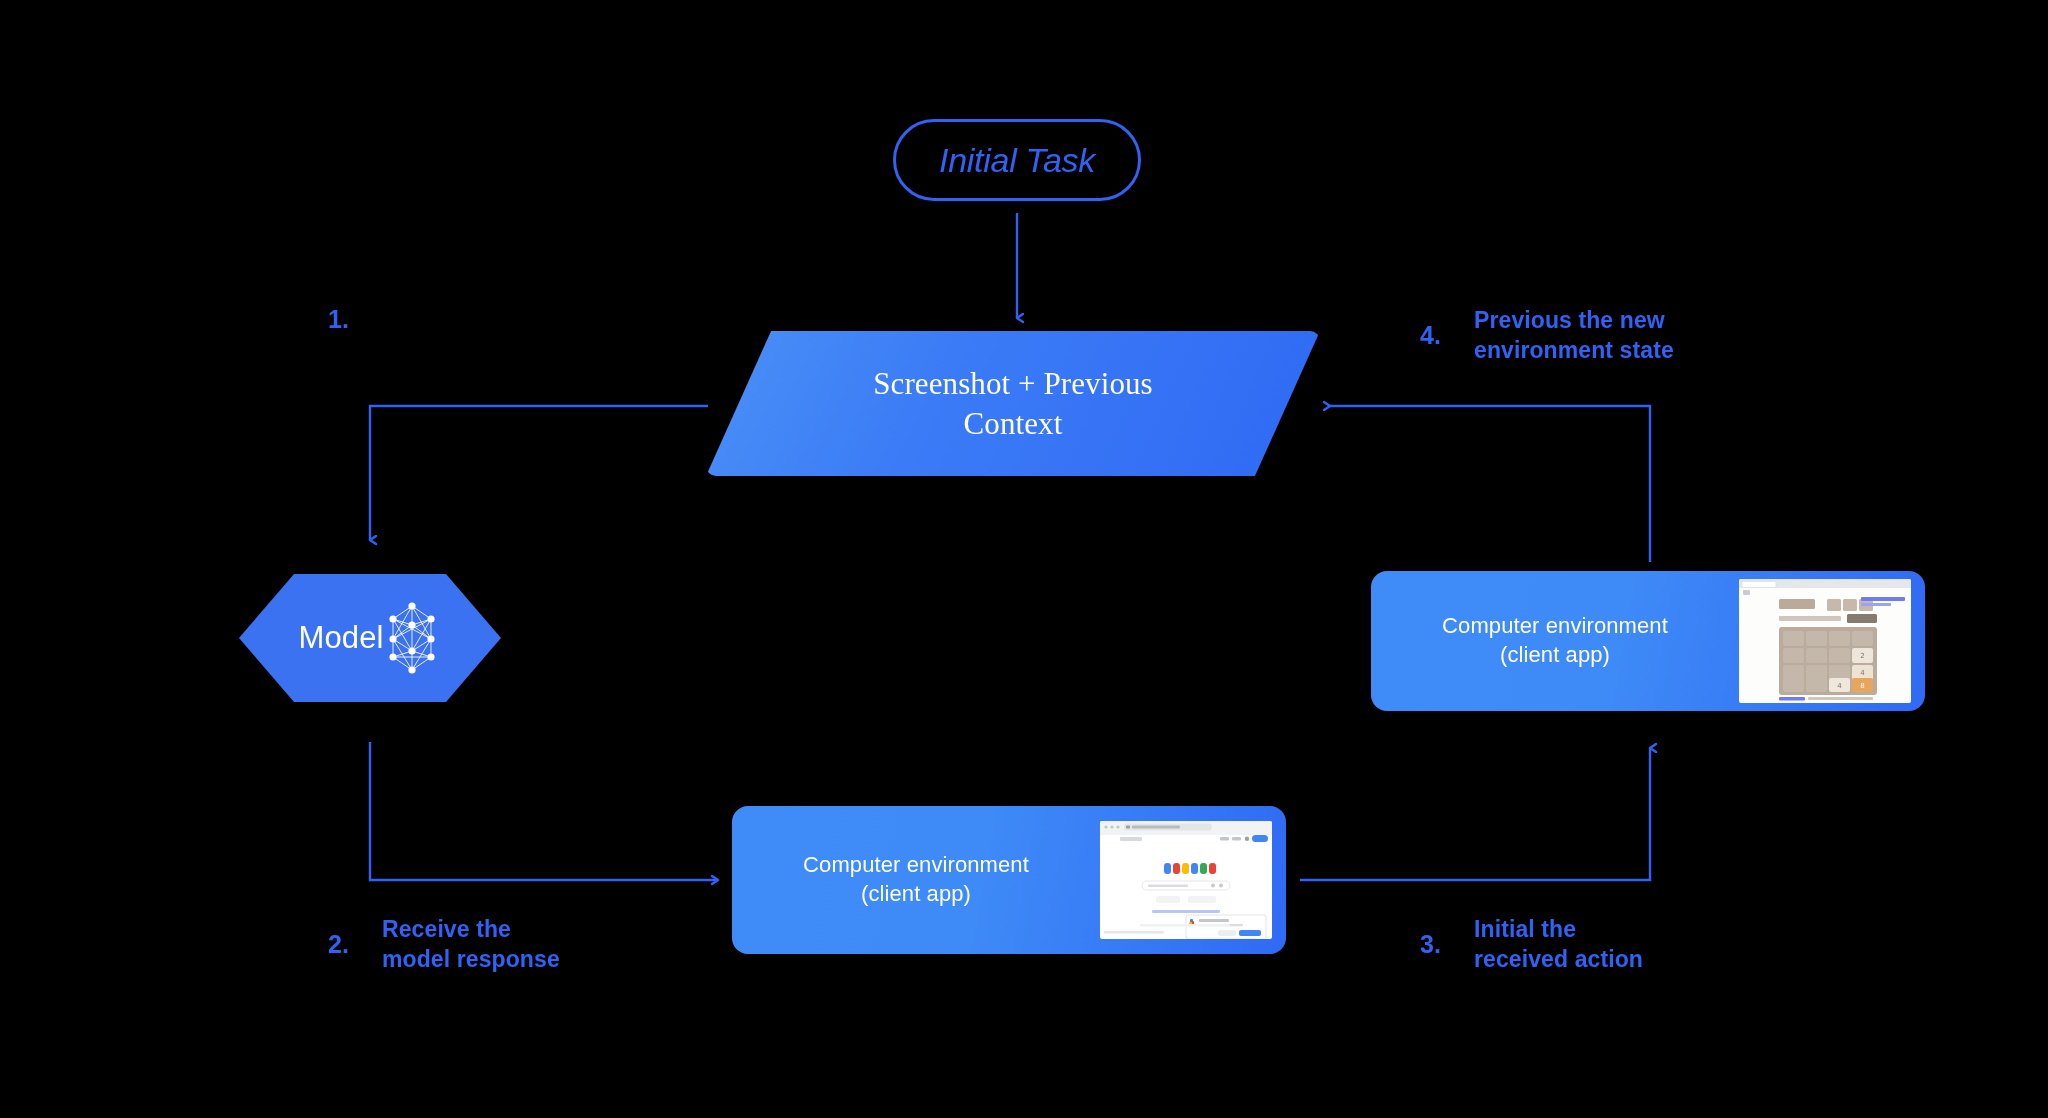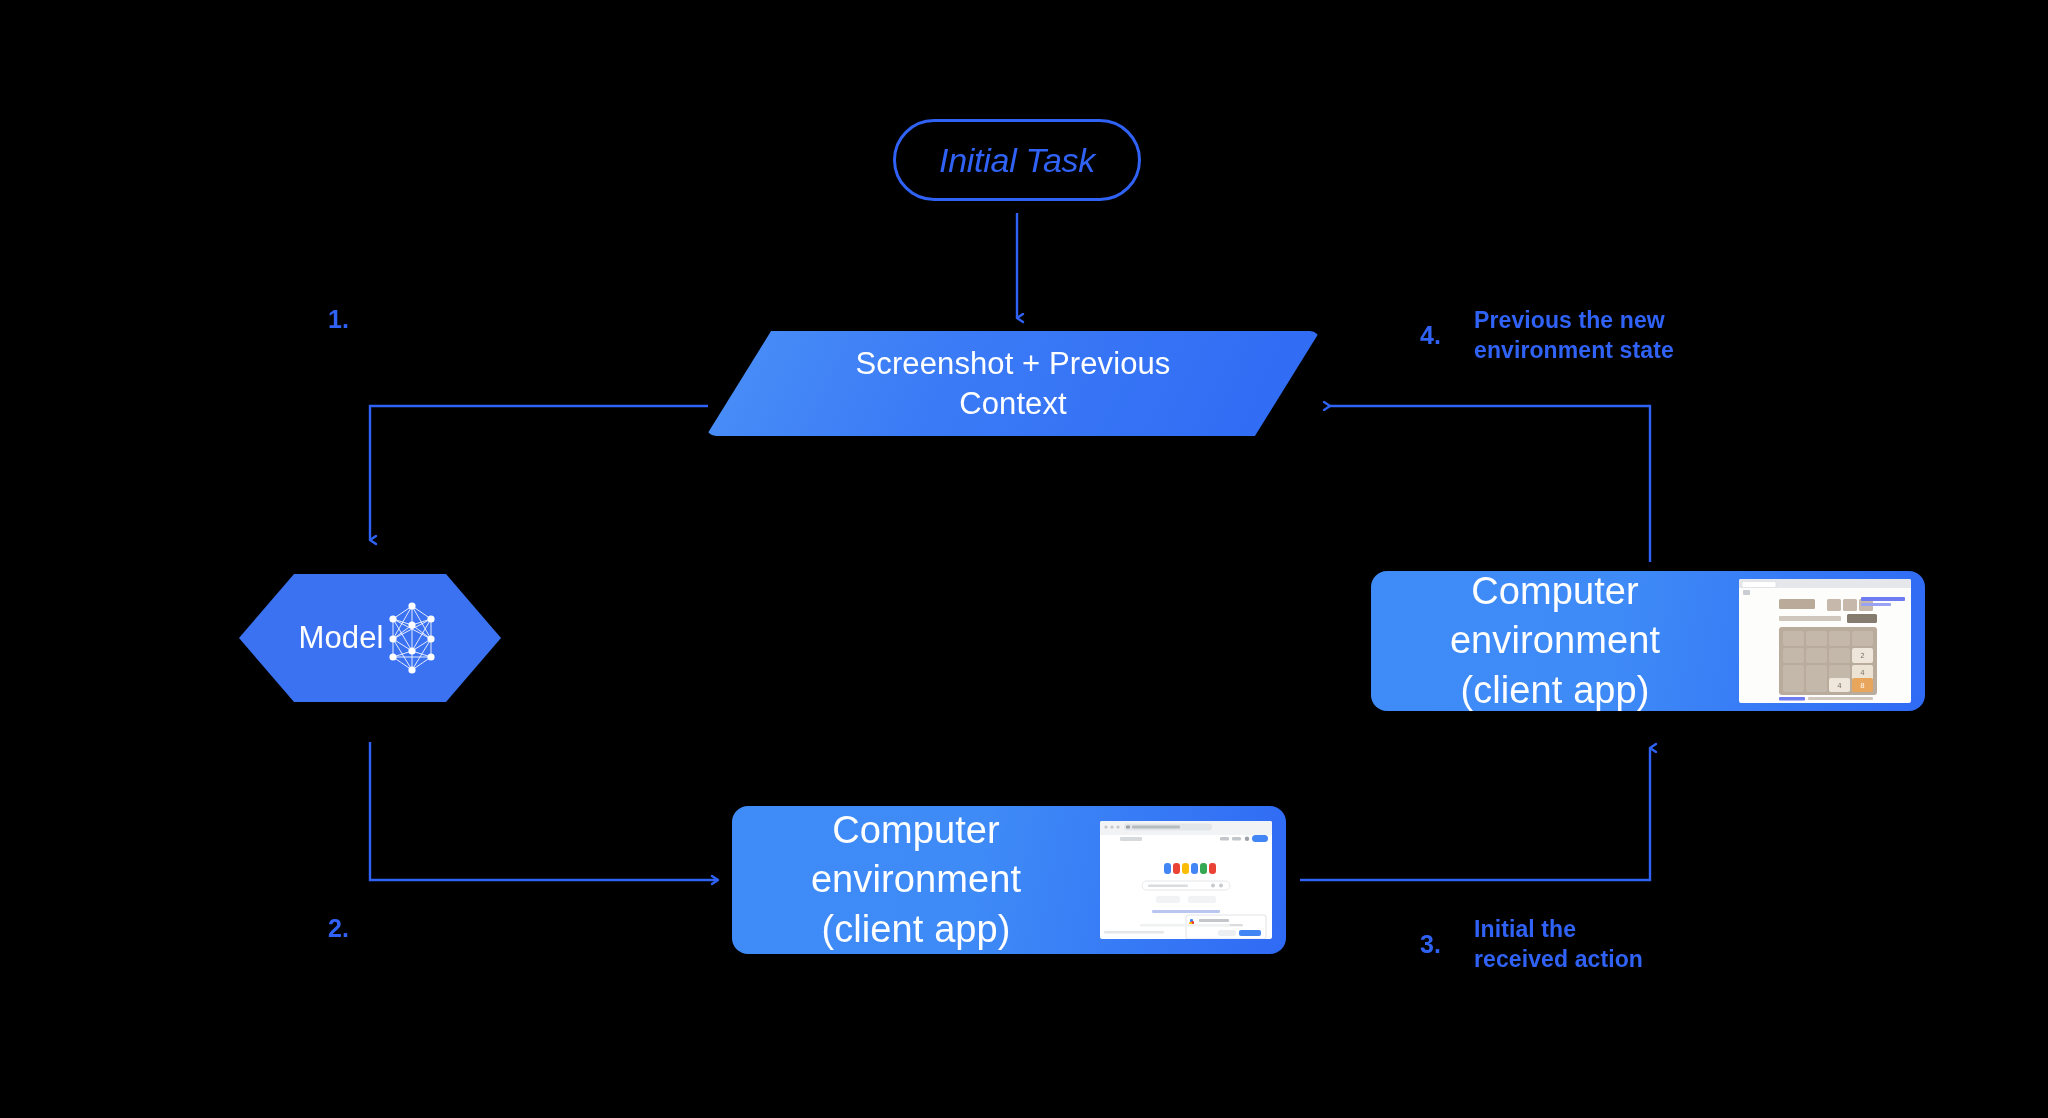--- a/index.html
+++ b/index.html
@@ -40,21 +40,22 @@
     color: #2f62f5;
     font-size: 34px;
     letter-spacing: -0.3px;
   }
 
   
   #screenshot-node {
     left: 706px;
     top: 331px;
     width: 614px;
-    height: 105px;
+    height: 145px;
+    font-family: Liberation Serif, serif;
   }
   #screenshot-node .shape {
     position: absolute;
     inset: 0;
     background: linear-gradient(115deg, #4a90f7 0%, #3b7bf6 38%, #2f6af4 100%);
     -webkit-clip-path: polygon(10.6% 0%, 100% 0%, 89.4% 100%, 0% 100%);
     clip-path: polygon(10.6% 0%, 100% 0%, 89.4% 100%, 0% 100%);
     border-radius: 10px;
   }
   #screenshot-node .text {
@@ -120,21 +121,21 @@
     height: 148px;
     background: linear-gradient(100deg, #3f8bf7 0%, #3e8af7 45%, #2f6af4 100%);
   }
   .env-card .caption {
     flex: 1;
     display: flex;
     flex-direction: column;
     align-items: center;
     justify-content: center;
     color: #ffffff;
-    font-size: 38px;
+    font-size: 22px;
     line-height: 1.3;
     text-align: center;
     letter-spacing: 0.1px;
   }
   .env-card .thumb-wrap {
     width: 172px;
     margin-right: 14px;
     display: flex;
     align-items: center;
     justify-content: center;
@@ -338,20 +339,24 @@
     </svg>
   </div>
 </div>
 
 <div class="abs step" id="step-1">
   <span class="num">1.</span>
 </div>
 
 <div class="abs step" id="step-2">
   <span class="num">2.</span>
+  <span class="txt">
+    <span>Receive the</span><br>
+    <span>model response</span>
+  </span>
 </div>
 
 <div class="abs step" id="step-3">
   <span class="num">3.</span>
   <span class="txt">
     <span>Initial the</span><br>
     <span>received action</span>
   </span>
 </div>
 

